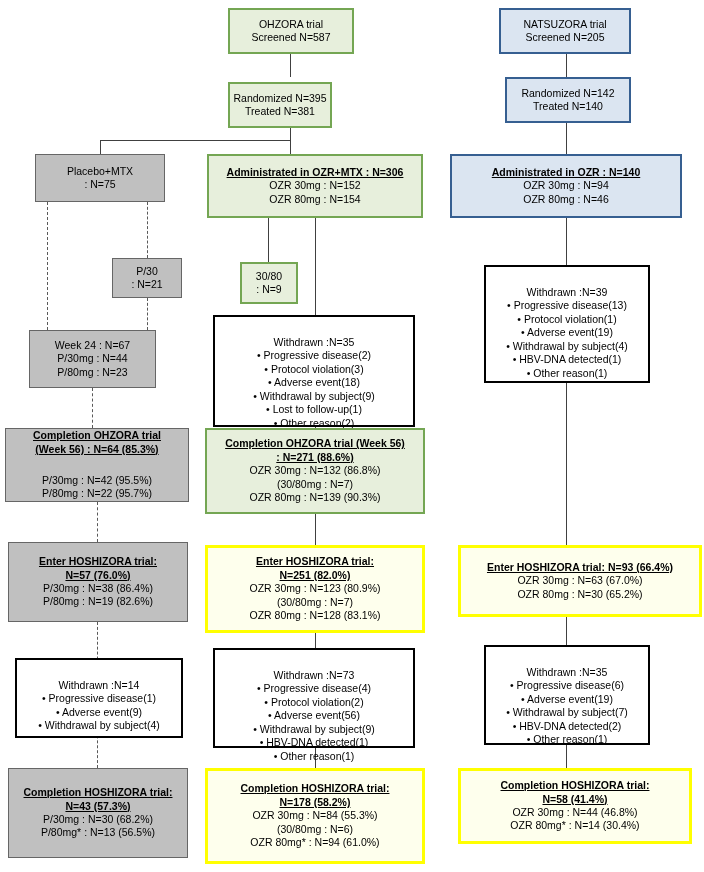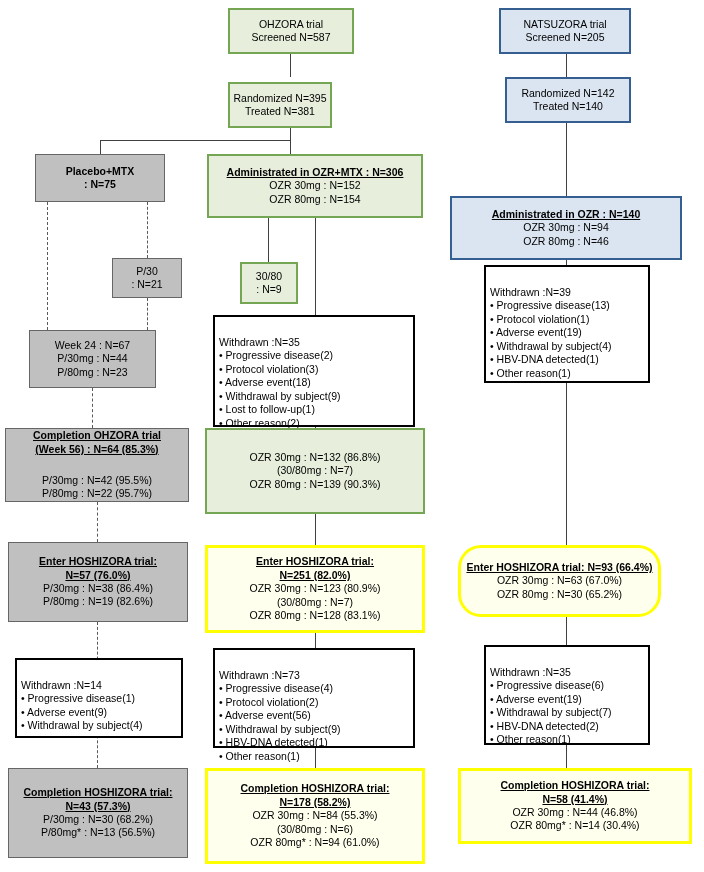--- a/index.html
+++ b/index.html
@@ -10,21 +10,21 @@
   .box{
     position:absolute;box-sizing:border-box;
     display:flex;flex-direction:column;align-items:center;justify-content:center;
     font-size:10.5px;line-height:1.28;text-align:center;padding:19px 4px;
   }
   .box div{white-space:nowrap;}
   .green{background:var(--green_fill,#e7efdc);border:2px solid var(--green_border,#74a653);}
   .blue{background:var(--blue_fill,#dbe5f1);border:2px solid var(--blue_border,#365f91);}
   .gray{background:var(--gray_fill,#c0c0c0);border:1px solid var(--gray_border,#666);}
   .yellow{background:var(--yellow_fill,#feffed);border:3px solid var(--yellow_border,#ffff00);}
-  .white{background:#fff;border:2px solid #000;align-items:flex-start;justify-content:flex-start;text-align:left;}
+  .white{background:#fff;border:2px solid #000;align-items:center;justify-content:flex-start;text-align:left;}
   .title div{font-weight:bold;text-decoration:underline;}
   .vline{position:absolute;width:0;border-left:1px solid var(--line,#404040);}
   .hline{position:absolute;height:0;border-top:1px solid var(--line,#404040);}
   .dash{border-left-style:dashed;border-left-color:#595959;}
 </style>
 </head>
 <body>
 
 <div id="canvas">
 
@@ -54,34 +54,34 @@
 
   <div class="box green" style="left:228px;top:82px;width:104px;height:46px;">
       <div>Randomized N=395</div>
       <div>Treated N=381</div>
     </div>
   <div class="box blue" style="left:505px;top:77px;width:126px;height:46px;">
       <div>Randomized N=142</div>
       <div>Treated N=140</div>
     </div>
 
-  <div class="box gray" style="left:35px;top:154px;width:130px;height:48px;font-weight:bold;">
+  <div class="box gray" style="left:35px;top:154px;width:130px;height:48px;">
       <div>Placebo+MTX</div>
       <div>: N=75</div>
     </div>
   <div class="box green" style="left:207px;top:154px;width:216px;height:64px;">
     <div class="title">
         <div>Administrated in OZR+MTX : N=306</div>
       </div>
     <div>
         <div>OZR 30mg : N=152</div>
         <div>OZR 80mg : N=154</div>
       </div>
   </div>
-  <div class="box blue" style="left:450px;top:154px;width:232px;height:64px;margin-top:42px;">
+  <div class="box blue" style="left:450px;top:154px;width:232px;height:64px;">
     <div class="title">
         <div>Administrated in OZR : N=140</div>
       </div>
     <div>
         <div>OZR 30mg : N=94</div>
         <div>OZR 80mg : N=46</div>
       </div>
   </div>
 
   <div class="box gray" style="left:112px;top:258px;width:70px;height:40px;">
@@ -121,20 +121,24 @@
     <div class="title">
         <div>Completion OHZORA trial</div>
         <div>(Week 56) : N=64 (85.3%)</div>
       </div>
     <div>
         <div>P/30mg : N=42 (95.5%)</div>
         <div>P/80mg : N=22 (95.7%)</div>
       </div>
   </div>
   <div class="box green" style="left:205px;top:428px;width:220px;height:86px;">
+    <div class="title">
+        <div>Completion OHZORA trial (Week 56)</div>
+        <div>: N=271 (88.6%)</div>
+      </div>
     <div>
         <div>OZR 30mg : N=132 (86.8%)</div>
         <div>(30/80mg : N=7)</div>
         <div>OZR 80mg : N=139 (90.3%)</div>
       </div>
   </div>
 
   <div class="box gray" style="left:8px;top:542px;width:180px;height:80px;">
     <div class="title">
         <div>Enter HOSHIZORA trial:</div>
@@ -149,21 +153,21 @@
     <div class="title">
         <div>Enter HOSHIZORA trial:</div>
         <div>N=251 (82.0%)</div>
       </div>
     <div>
         <div>OZR 30mg : N=123 (80.9%)</div>
         <div>(30/80mg : N=7)</div>
         <div>OZR 80mg : N=128 (83.1%)</div>
       </div>
   </div>
-  <div class="box yellow" style="left:458px;top:545px;width:203px;height:72px;border-radius:23px;">
+  <div class="box yellow" style="left:458px;top:545px;width:244px;height:72px;">
     <div class="title">
         <div>Enter HOSHIZORA trial: N=93 (66.4%)</div>
       </div>
     <div>
         <div>OZR 30mg : N=63 (67.0%)</div>
         <div>OZR 80mg : N=30 (65.2%)</div>
       </div>
   </div>
 
   <div class="box white" style="left:15px;top:658px;width:168px;height:80px;">

